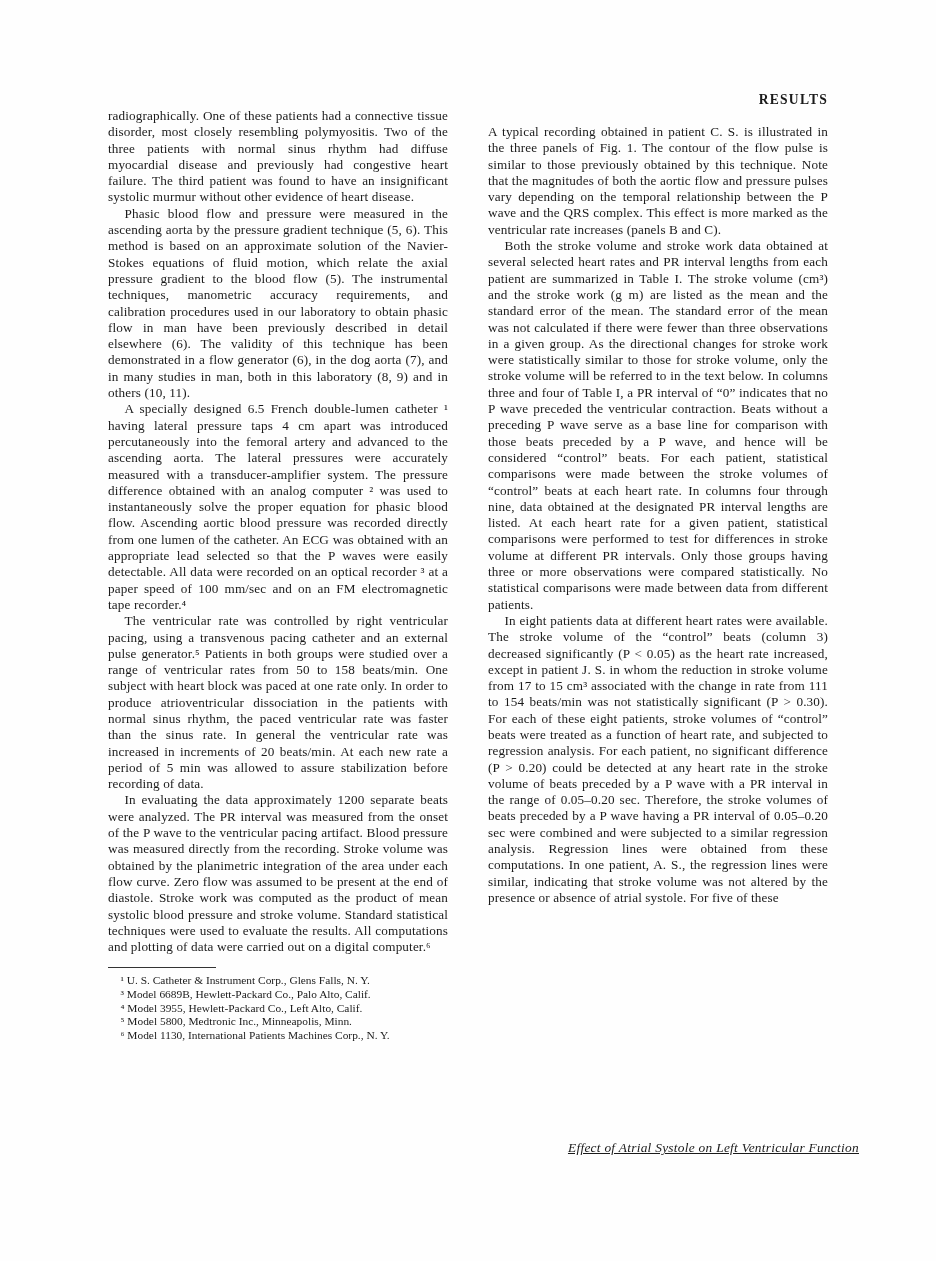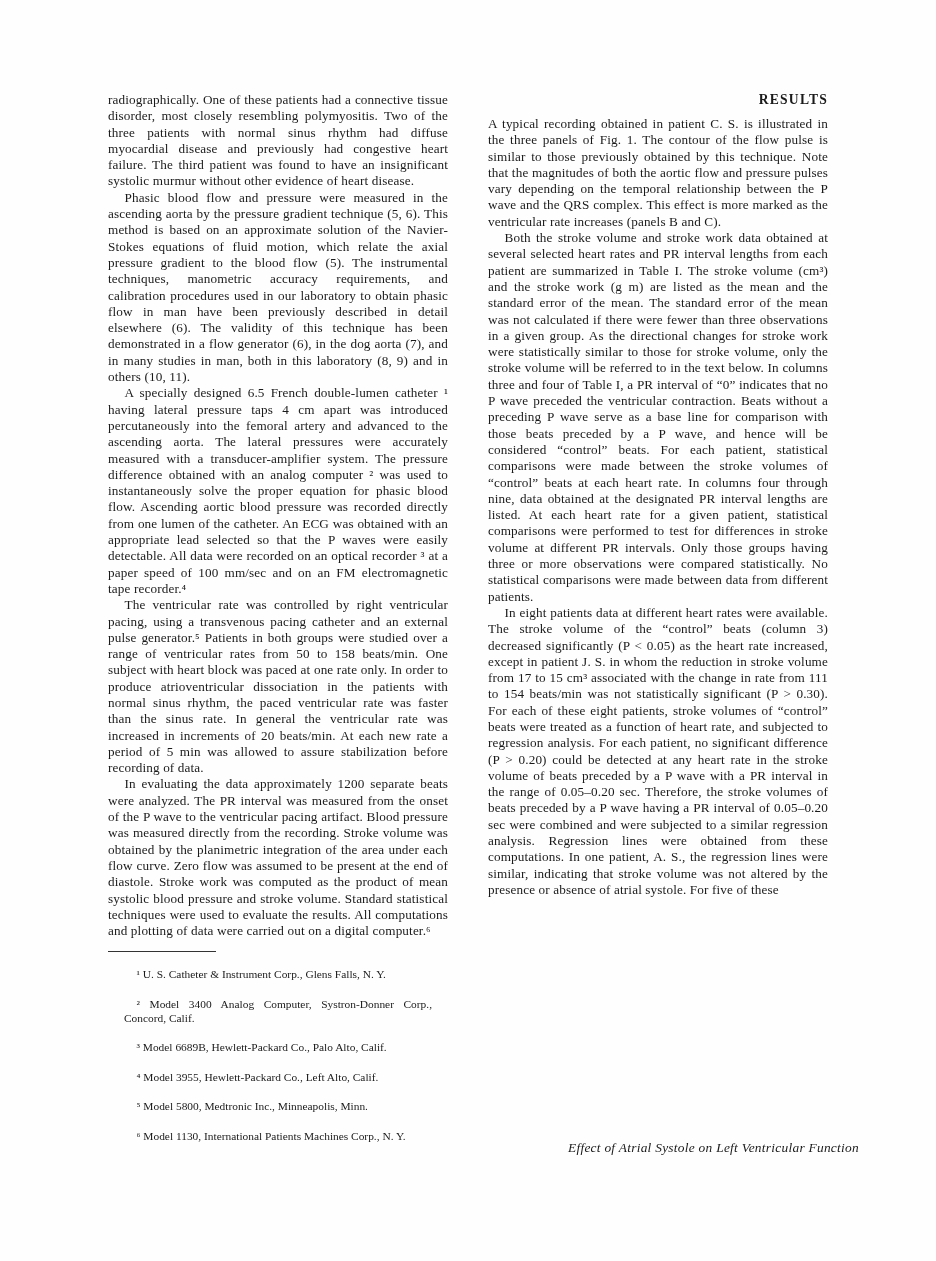--- a/index.html
+++ b/index.html
@@ -46,72 +46,73 @@
     font-size: 13.2px;
     line-height: 16.3px;
     text-align: justify;
     text-indent: 1.25em;
     hyphens: auto;
     -webkit-hyphens: auto;
     letter-spacing: 0.01em;
   }
   p.body-par.no-indent {
     text-indent: 0;
+    margin-top: 16px;
   }
   .section-title {
     text-align: right;
     font-size: 13.6px;
     letter-spacing: 0.09em;
     margin: 0 0 8px 0;
     font-variant: normal;
   }
   .footnote-rule {
     width: 108px;
     height: 1px;
     background: #333;
     margin: 12px 0 6px 0;
   }
   .footnotes {
     font-size: 11.4px;
     line-height: 13.6px;
     text-align: justify;
   }
   .footnotes p {
-    margin: 16px;
+    margin: 0;
     text-indent: 1.1em;
   }
   .running-foot {
     position: absolute;
     right: 77px;
     bottom: 105px;
     font-style: italic;
     font-size: 13.4px;
     letter-spacing: 0.02em;
     white-space: nowrap;
+    text-decoration: underline;
   }
 </style>
 </head>
 <body>
 
 <div class="page">
 
   <div class="columns">
 
     <div class="col col-left">
       <p class="body-par no-indent">radiographically. One of these patients had a connective tissue disorder, most closely resembling polymyositis. Two of the three patients with normal sinus rhythm had diffuse myocardial disease and previously had congestive heart failure. The third patient was found to have an insignificant systolic murmur without other evidence of heart disease.</p>
       <p class="body-par">Phasic blood flow and pressure were measured in the ascending aorta by the pressure gradient technique (5, 6). This method is based on an approximate solution of the Navier-Stokes equations of fluid motion, which relate the axial pressure gradient to the blood flow (5). The instrumental techniques, manometric accuracy requirements, and calibration procedures used in our laboratory to obtain phasic flow in man have been previously described in detail elsewhere (6). The validity of this technique has been demonstrated in a flow generator (6), in the dog aorta (7), and in many studies in man, both in this laboratory (8, 9) and in others (10, 11).</p>
       <p class="body-par">A specially designed 6.5 French double-lumen catheter ¹ having lateral pressure taps 4 cm apart was introduced percutaneously into the femoral artery and advanced to the ascending aorta. The lateral pressures were accurately measured with a transducer-amplifier system. The pressure difference obtained with an analog computer ² was used to instantaneously solve the proper equation for phasic blood flow. Ascending aortic blood pressure was recorded directly from one lumen of the catheter. An ECG was obtained with an appropriate lead selected so that the P waves were easily detectable. All data were recorded on an optical recorder ³ at a paper speed of 100 mm/sec and on an FM electromagnetic tape recorder.⁴</p>
       <p class="body-par">The ventricular rate was controlled by right ventricular pacing, using a transvenous pacing catheter and an external pulse generator.⁵ Patients in both groups were studied over a range of ventricular rates from 50 to 158 beats/min. One subject with heart block was paced at one rate only. In order to produce atrioventricular dissociation in the patients with normal sinus rhythm, the paced ventricular rate was faster than the sinus rate. In general the ventricular rate was increased in increments of 20 beats/min. At each new rate a period of 5 min was allowed to assure stabilization before recording of data.</p>
       <p class="body-par">In evaluating the data approximately 1200 separate beats were analyzed. The PR interval was measured from the onset of the P wave to the ventricular pacing artifact. Blood pressure was measured directly from the recording. Stroke volume was obtained by the planimetric integration of the area under each flow curve. Zero flow was assumed to be present at the end of diastole. Stroke work was computed as the product of mean systolic blood pressure and stroke volume. Standard statistical techniques were used to evaluate the results. All computations and plotting of data were carried out on a digital computer.⁶</p>
 
       <div class="footnote-rule"></div>
 
       <div class="footnotes">
         <p>¹ U. S. Catheter &amp; Instrument Corp., Glens Falls, N. Y.</p>
-        <p>² Model 3400 Analog Computer, Systron-Donner Corp., Concord, Calif.</p>
         <p>³ Model 6689B, Hewlett-Packard Co., Palo Alto, Calif.</p>
         <p>⁴ Model 3955, Hewlett-Packard Co., Left Alto, Calif.</p>
         <p>⁵ Model 5800, Medtronic Inc., Minneapolis, Minn.</p>
         <p>⁶ Model 1130, International Patients Machines Corp., N. Y.</p>
       </div>
     </div>
 
     <div class="col col-right">
       <h2 class="section-title">RESULTS</h2>
       <p class="body-par no-indent">A typical recording obtained in patient C. S. is illustrated in the three panels of Fig. 1. The contour of the flow pulse is similar to those previously obtained by this technique. Note that the magnitudes of both the aortic flow and pressure pulses vary depending on the temporal relationship between the P wave and the QRS complex. This effect is more marked as the ventricular rate increases (panels B and C).</p>

